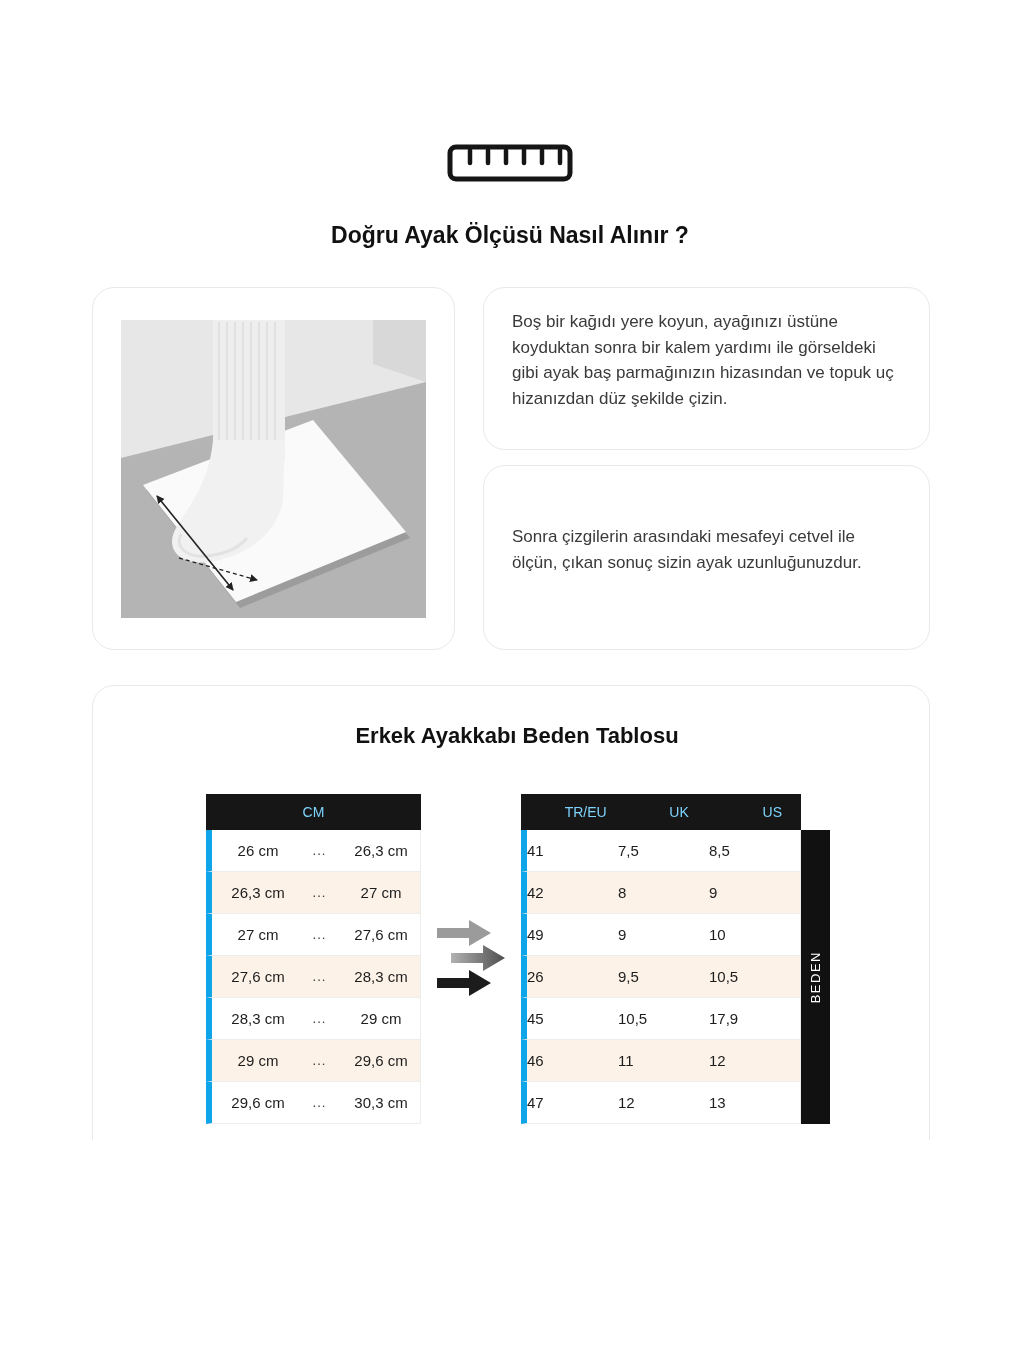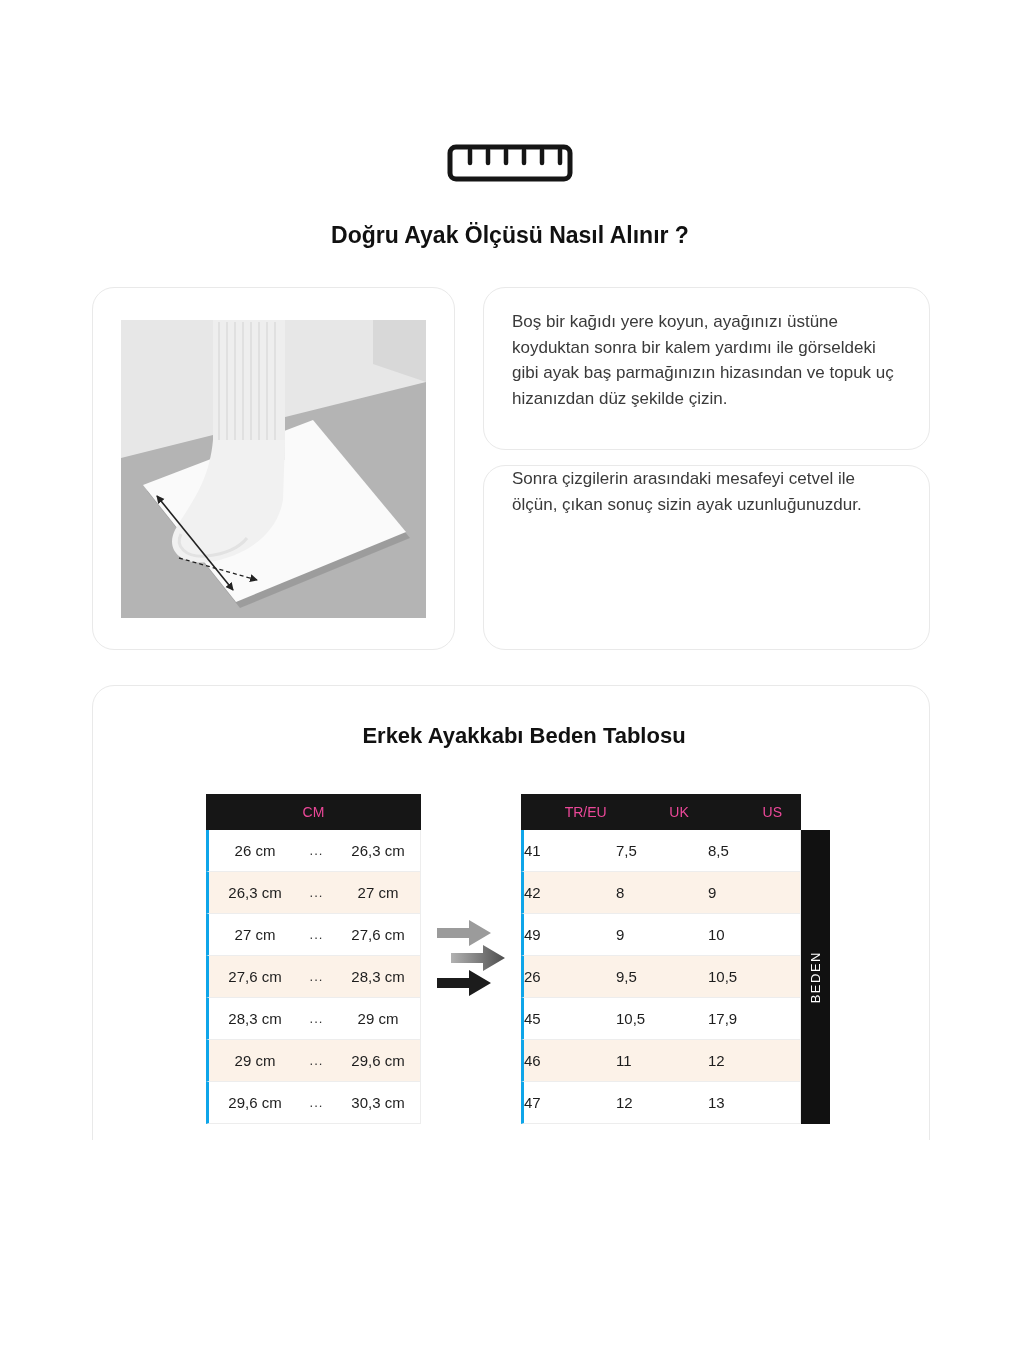--- a/index.html
+++ b/index.html
@@ -15,34 +15,34 @@
   .page-title {
     position:absolute; top:222px; left:0; width:100%;
     text-align:center; font-size:23px; font-weight:700; color:#111;
   }
 
   
   .card { position:absolute; background:#ffffff; border:1px solid #e9e9e9; border-radius:22px; }
   .photo-card { left:92px; top:287px; width:363px; height:363px; }
   .photo-frame { position:absolute; left:28px; top:32px; width:305px; height:298px; overflow:hidden; }
   .text-card-1 { left:483px; top:287px; width:447px; height:163px; padding:21px 30px 4px 28px; }
-  .text-card-2 { left:483px; top:465px; width:447px; height:185px; padding:0 30px 16px 28px; display:flex; }
+  .text-card-2 { left:483px; top:465px; width:447px; height:185px; padding:0 30px 16px 28px; display:flex; align-items:center; }
   .instruction { font-size:17px; line-height:25.5px; color:#3a3a3a; }
 
   
   .size-card { left:92px; top:685px; width:838px; height:550px; }
-  .size-title { position:absolute; top:37px; left:13px; width:100%; text-align:center; font-size:22px; font-weight:700; color:#111; }
+  .size-title { position:absolute; top:37px; left:6px; width:100%; text-align:center; font-size:22px; font-weight:700; color:#111; }
 
   .t-header {
-    height:36px; background:#161616; color:#ec4899; font-size:14px;
+    height:36px; background:#161616; color:#7dd3fc; font-size:14px;
     display:flex; align-items:center; justify-content:center;
   }
   .t-row {
     height:42px; background:#ffffff;
-    border-bottom:1px solid #ededed; border-left:3px solid #0ea5e9; border-right:1px solid #ededed;
+    border-bottom:1px solid #ededed; border-left:6px solid #0ea5e9; border-right:1px solid #ededed;
     font-size:15px; color:#1d1d1d;
   }
   .t-row.alt { background:#fcf2e8; }
 
   .cm-table { position:absolute; left:113px; top:108px; width:215px; }
   .cm-table .t-row { display:grid; grid-template-columns:92px 31px 92px; align-items:center; }
   .cm-table .cell { text-align:center; }
   .cm-table .sep { text-align:center; font-size:13px; color:#333; letter-spacing:1px; }
 
   .size-table { position:absolute; left:428px; top:108px; width:280px; }

